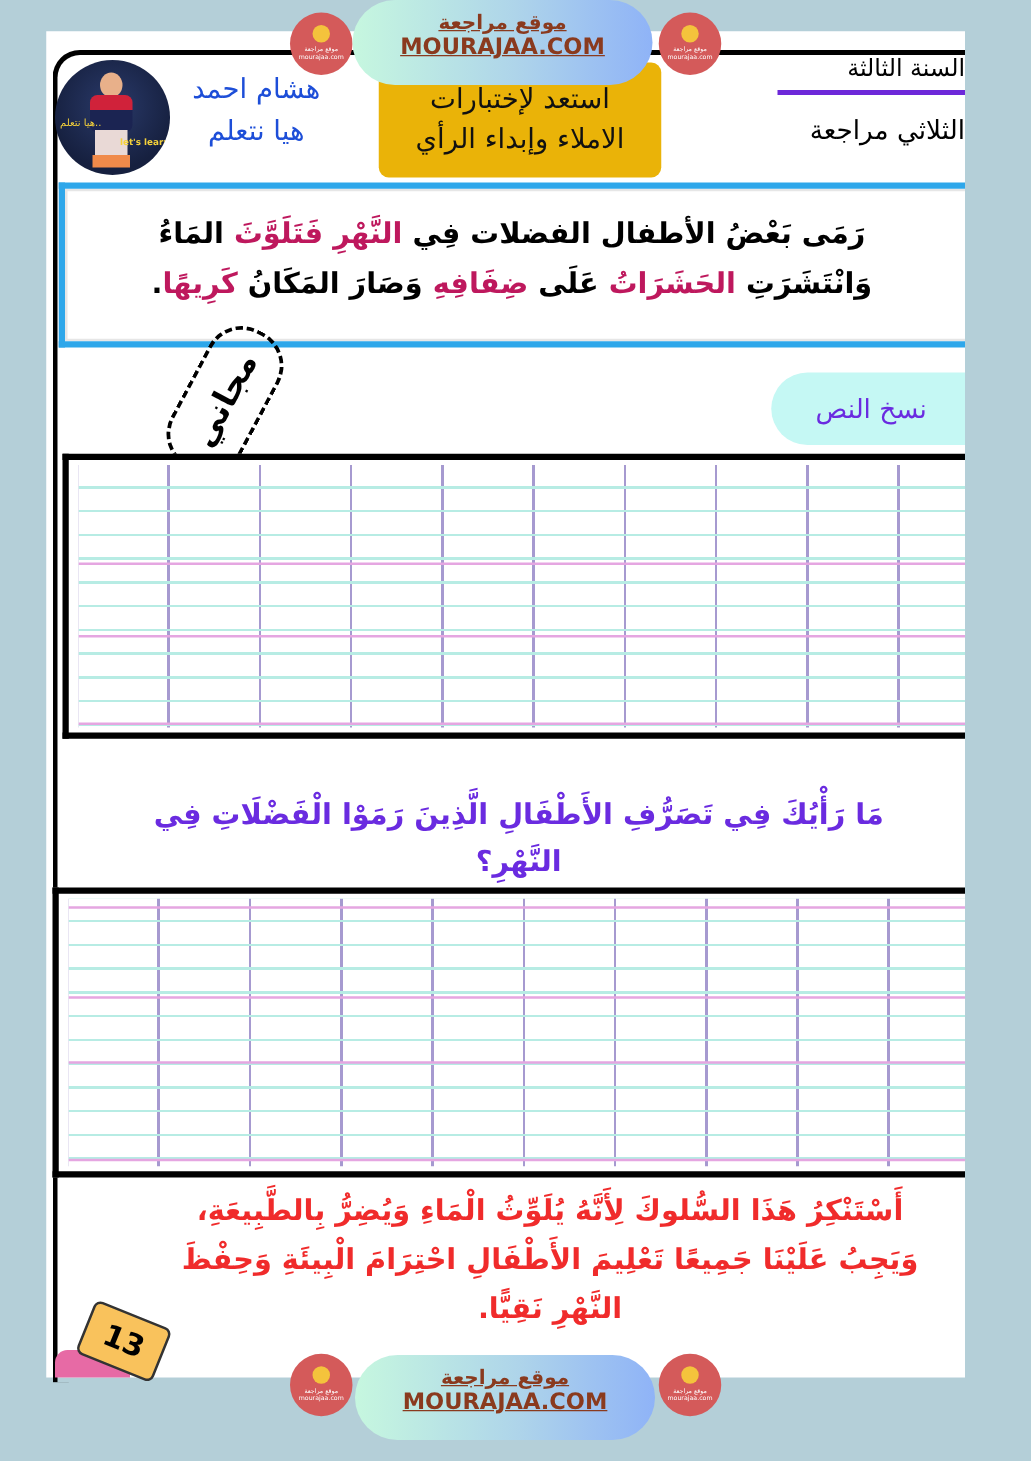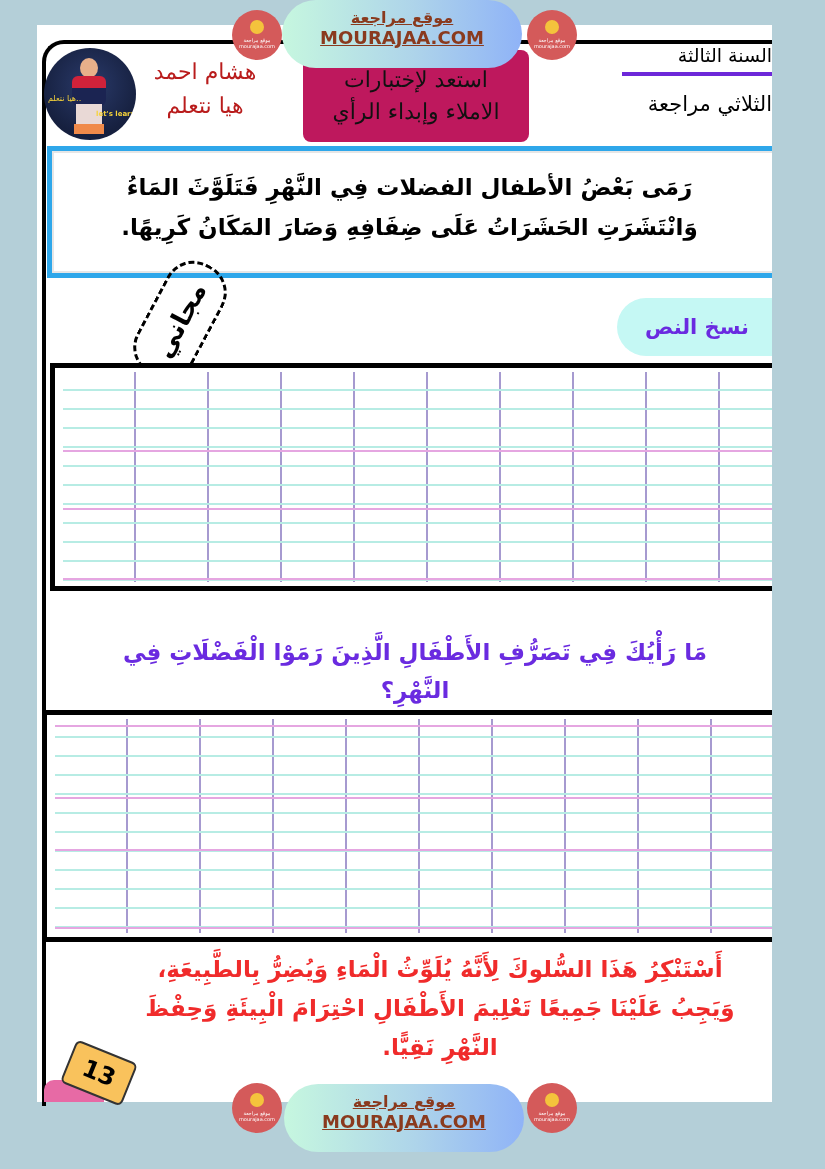--- a/index.html
+++ b/index.html
@@ -27,53 +27,53 @@
     overflow:hidden;
   }
   .avatar .kid-head { position:absolute; left:36px; top:10px; width:18px; height:20px; border-radius:50%; background:#e8b08a; }
   .avatar .kid-body { position:absolute; left:28px; top:28px; width:34px; height:30px; border-radius:6px; background:linear-gradient(#d0223a 40%, #1b2452 40%); }
   .avatar .kid-legs { position:absolute; left:32px; top:56px; width:26px; height:22px; background:#e9d9d6; }
   .avatar .book { position:absolute; left:30px; top:76px; width:30px; height:10px; background:#f08a4a; }
   .avatar .tag1 { position:absolute; left:4px; top:46px; font-size:8px; font-weight:normal; color:#f5d23a; }
   .avatar .tag2 { position:absolute; left:52px; top:62px; font-size:7px; font-weight:bold; color:#f5d23a; }
   .author {
     position:absolute; left:140px; top:55px; width:130px; text-align:center;
-    font-family:"DejaVu Serif", serif; font-size:22px; line-height:34px; color:#b91c1c;
+    font-family:"DejaVu Serif", serif; font-size:22px; line-height:34px; color:#1d4ed8;
   }
   .title-box {
     position:absolute; left:303px; top:50px; width:226px; height:92px;
-    background:#be185d; border-radius:8px; text-align:center;
+    background:#eab308; border-radius:8px; text-align:center;
     font-family:"DejaVu Serif", serif; font-size:22px; line-height:32px; color:#111;
     padding-top:14px; box-sizing:border-box;
   }
   .grade {
     position:absolute; right:53px; top:44px; width:170px; text-align:right;
     font-size:19px; color:#000; direction:rtl;
   }
   .grade .line1 { padding-bottom:6px; border-bottom:4px solid #6d28d9; width:150px; margin-left:auto; }
   .grade .line2 { margin-top:16px; font-size:21px; }
   
   .passage {
     position:absolute; left:47px; top:146px; width:730px; height:132px;
     border:5px solid #2ea7ea; border-right:none; box-sizing:border-box; background:#fff;
     box-shadow:inset 0 0 0 2px #e6e6e6;
     direction:rtl; text-align:center; font-size:23px; font-weight:bold; line-height:40px;
     padding:16px 40px 0 30px;
   }
-  .red { color:#000000; }
+  .red { color:#be185d; }
   .stamp {
     position:absolute; left:148px; top:258px; width:58px; height:118px;
     border:3px dashed #000; border-radius:30px; transform:rotate(28deg);
     display:flex; align-items:center; justify-content:center;
   }
   .stamp span { transform:rotate(-90deg); font-size:26px; font-weight:bold; white-space:nowrap; color:#000; }
   .copy-label {
     position:absolute; left:617px; top:298px; width:160px; height:58px;
     background:#c5f8f4; border-radius:30px 0 0 30px;
-    color:#6a2be0; font-size:21px; font-weight:bold; text-align:center; line-height:58px;
+    color:#6a2be0; font-size:21px; font-weight:normal; text-align:center; line-height:58px;
     direction:rtl;
   }
   
   .grid {
     position:absolute; background:#fff; border:5px solid #000; border-right:none; box-sizing:border-box;
   }
   .grid .inner {
     position:absolute; left:8px; right:0; top:4px; bottom:4px;
     background-image:
       repeating-linear-gradient(to bottom, transparent 0, transparent 17px, #b7ece4 17px, #b7ece4 19px),

